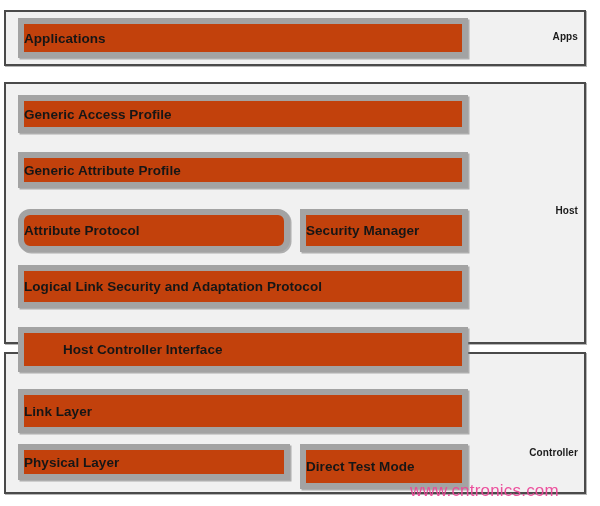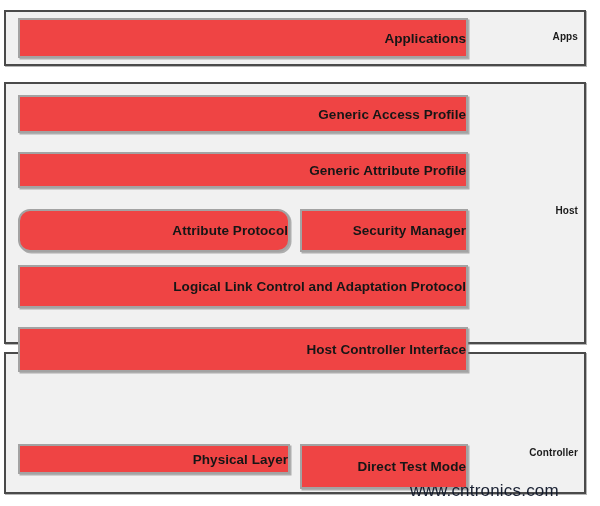--- a/index.html
+++ b/index.html
@@ -33,46 +33,46 @@
     font-size: 10px;
     font-weight: 700;
     letter-spacing: 0.1px;
     white-space: nowrap;
     text-align: right;
   }
 
   
   .block {
     position: absolute;
-    background: #ef4444;
-    border: 2px solid #a3a3a3;
+    background: #c2410c;
+    border: 6px solid #a3a3a3;
     box-sizing: border-box;
     display: flex;
     align-items: center;
-    justify-content: flex-end;
+    justify-content: flex-start;
     box-shadow: 1.5px 1.5px 0 rgba(130,130,130,0.6);
   }
   .block-label {
     color: #161616;
     font-size: 13.5px;
     font-weight: 700;
     letter-spacing: 0.05px;
     white-space: nowrap;
     text-align: center;
   }
 
   
   .block.straddle {
     z-index: 5;
   }
 
   
   .watermark {
     position: absolute;
-    color: #0f172a;
+    color: #ec4899;
     font-size: 17px;
     font-weight: 400;
     letter-spacing: 0.2px;
     white-space: nowrap;
     z-index: 9;
     opacity: 0.95;
   }
 </style>
 </head>
 <body>
@@ -102,29 +102,32 @@
 
   <div class="block" style="left:18px; top:209px; width:272px; height:43px;border-radius:12px;">
     <span class="block-label">Attribute Protocol</span>
   </div>
 
   <div class="block" style="left:300px; top:209px; width:168px; height:43px;">
     <span class="block-label">Security Manager</span>
   </div>
 
   <div class="block" style="left:18px; top:265px; width:450px; height:43px;">
-    <span class="block-label">Logical Link Control and Adaptation Protocol</span>
+    <span class="block-label">Logical Link Security and Adaptation Protocol</span>
   </div>
 
-  <div class="block straddle" style="left:18px; top:327px; width:450px; height:45px;">
+  <div class="block straddle" style="left:18px; top:327px; width:450px; height:45px;padding-left:39px;">
     <span class="block-label">Host Controller Interface</span>
   </div>
 
+  <div class="block" style="left:18px; top:389px; width:450px; height:44px;">
+    <span class="block-label">Link Layer</span>
+  </div>
 
-  <div class="block" style="left:18px; top:444px; width:272px; height:30px;">
+  <div class="block" style="left:18px; top:444px; width:272px; height:36px;">
     <span class="block-label">Physical Layer</span>
   </div>
 
   <div class="block" style="left:300px; top:444px; width:168px; height:45px;">
     <span class="block-label">Direct Test Mode</span>
   </div>
 
   <div class="watermark" style="left:410px; top:481px;">www.cntronics.com</div>
 
 </div>

